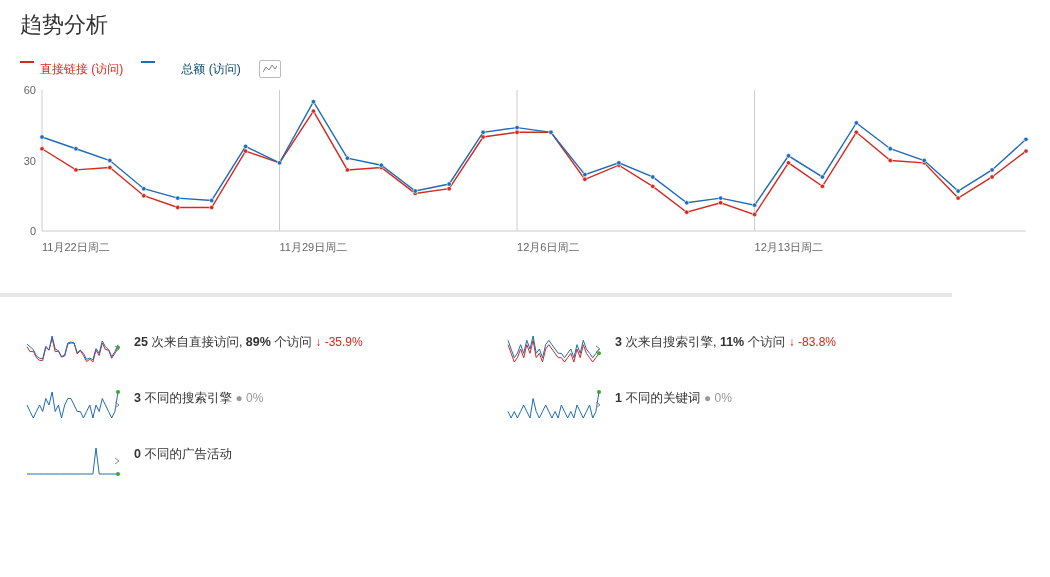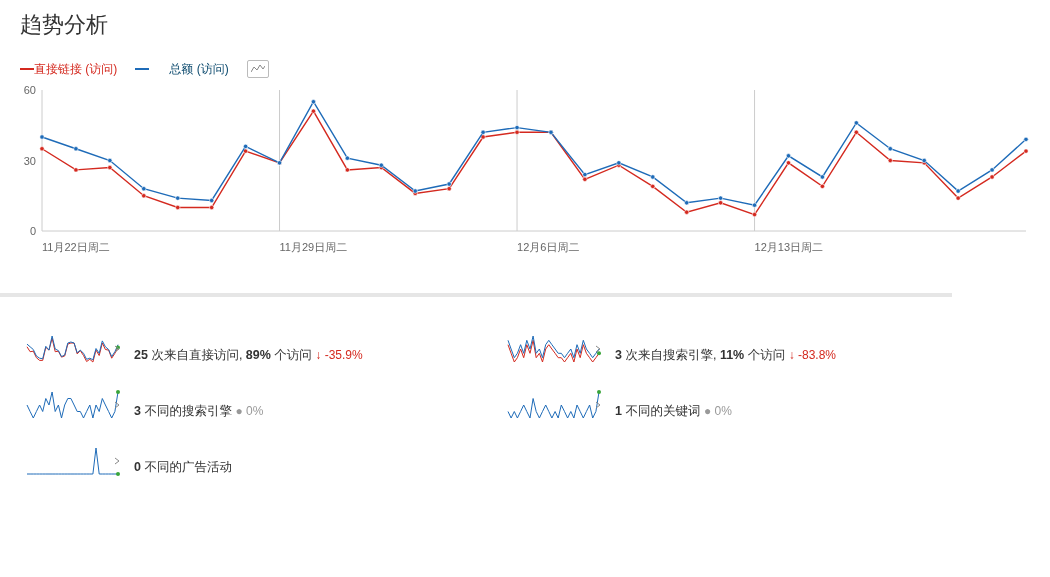--- a/index.html
+++ b/index.html
@@ -1,28 +1,28 @@
 <!DOCTYPE html>
 <html><head>
 <meta charset="utf-8">
 <style>
   html,body{margin:0;padding:0;font-family:"Segoe UI","Microsoft YaHei",Arial,sans-serif;background:#fff;color:#333;}
   .page{width:952px;}
   .trend{padding:0 20px 30px 20px;background:#fff;}
   h1{font-weight:400;font-size:22px;color:#333;margin:10px 0 20px 0;}
   .legend{display:flex;align-items:center;gap:18px;font-size:12px;margin-bottom:6px;}
-  .leg-item{display:flex;align-items:center;gap:0;cursor:pointer;}
+  .leg-item{display:flex;gap:6px;cursor:pointer;}
   .leg-swatch{width:14px;height:2px;display:inline-block;}
   .leg-red{background:#d4291f;} .leg-blue{background:#1e6bb8;}
   .leg-lbl-red{color:#d4291f;} .leg-lbl-blue{color:#0c4a6e;margin-left:20px;}
   .chart-btn{width:20px;height:16px;border:1px solid #bbb;border-radius:2px;display:flex;align-items:center;justify-content:center;color:#888;font-size:11px;background:#fff;cursor:pointer;}
   .divider{height:12px;border-top:4px solid #e6e6e6;background:#fff;margin:0;}
   .summary{padding:25px 25px 25px 25px;}
   .summary-grid{display:grid;grid-template-columns: 1fr 1fr;column-gap:60px;row-gap:26px;}
-  .summary-row{display:flex;align-items:flex-end;gap:14px;font-size:12.5px;color:#333;}
+  .summary-row{display:flex;align-items:flex-start;gap:14px;font-size:12.5px;color:#333;}
   .spark{width:95px;height:30px;flex-shrink:0;}
   .summary-text{line-height:1.4;}
   .summary-text b{font-weight:700;}
   .delta{font-size:12px;}
   .delta.down{color:#d4291f;}
   .delta.flat{color:#999;}
   svg text{font-size:11px;fill:#666;}
 </style>
 </head>
 <body>

